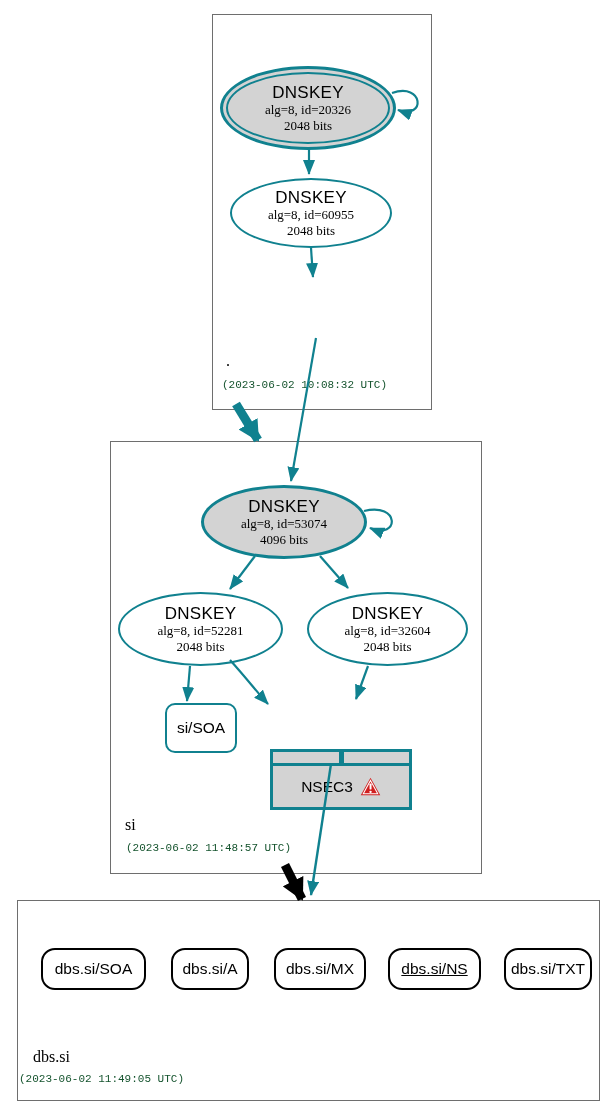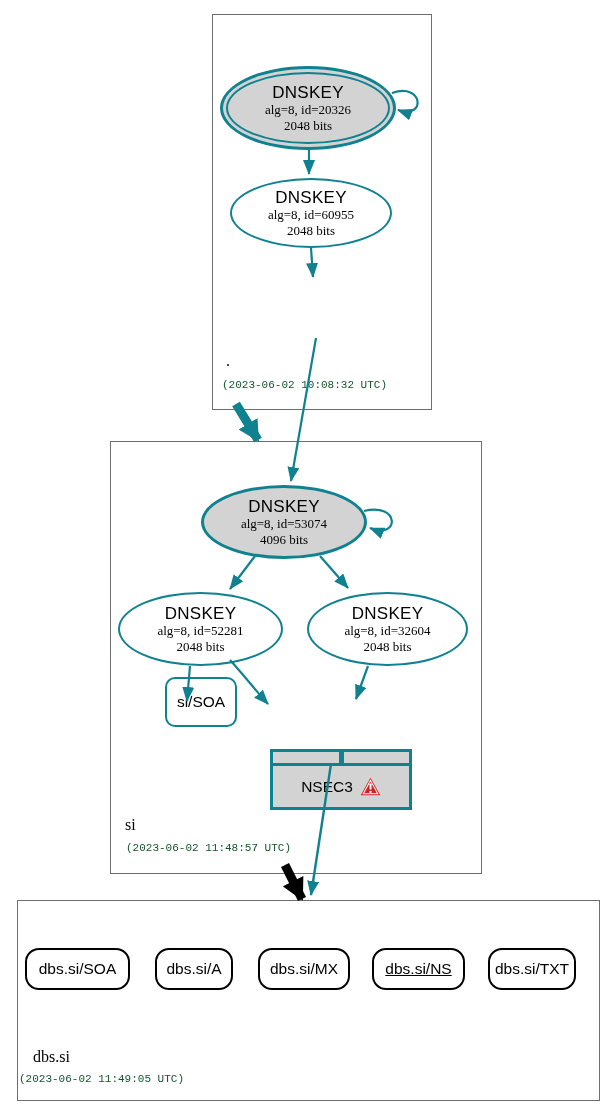--- a/index.html
+++ b/index.html
@@ -11,21 +11,21 @@
   .ellipse{position:absolute;border-radius:50%;box-sizing:border-box;
            display:flex;flex-direction:column;align-items:center;justify-content:center;text-align:left;}
   .e-plain{border:2.2px solid #10818f;background:#ffffff;}
   .e-ksk{border:3px solid #10818f;background:#d3d3d3;}
   .ring{position:absolute;inset:3px;border:2px solid #10818f;border-radius:50%;background:transparent;pointer-events:none;}
   .n-title{font-family:"Liberation Sans",sans-serif;font-size:17px;line-height:1.15;letter-spacing:.3px;}
   .n-detail{font-family:"Liberation Serif",serif;font-size:13px;line-height:1.2;}
   .rrset{position:absolute;height:42px;box-sizing:border-box;border-radius:14px;background:#fff;
          display:flex;align-items:center;justify-content:center;font-size:15.5px;white-space:nowrap;}
   .rr-teal{border:2.2px solid #10818f;}
-  .rr-black{border:2.4px solid #000;}
+  .rr-black{border:2.4px solid #000;margin-left:16px;}
   .nsec3{position:absolute;left:270px;top:701px;width:142px;height:61px;background:#10818f;
          box-sizing:border-box;padding:3px;display:flex;flex-direction:column;margin-top:48px;}
   .nsec3-head{display:flex;gap:5px;height:11px;flex:0 0 auto;}
   .nsec3-cell{flex:1;background:#d3d3d3;}
   .nsec3-body{margin-top:3px;flex:1;background:#d3d3d3;display:flex;align-items:center;justify-content:center;gap:7px;
               font-size:15.5px;}
   svg.edges{position:absolute;left:0;top:0;pointer-events:none;}
 </style>
 </head>
 <body>
@@ -70,21 +70,21 @@
     <div class="n-detail">alg=8, id=52281</div>
     <div class="n-detail">2048 bits</div>
   </div>
 
   <div class="ellipse e-plain" style="left:307px;top:592px;width:161px;height:74px;">
     <div class="n-title">DNSKEY</div>
     <div class="n-detail">alg=8, id=32604</div>
     <div class="n-detail">2048 bits</div>
   </div>
 
-  <div class="rrset rr-teal" style="left:165px;top:677px;width:72px;height:50px;border-radius:10px;">
+  <div class="rrset rr-teal" style="left:165px;top:703px;width:72px;height:50px;border-radius:10px;">
     <span>si/SOA</span>
   </div>
 
   <div class="nsec3">
     <div class="nsec3-head">
       <div class="nsec3-cell"></div>
       <div class="nsec3-cell"></div>
     </div>
     <div class="nsec3-body">
       <span>NSEC3</span>

